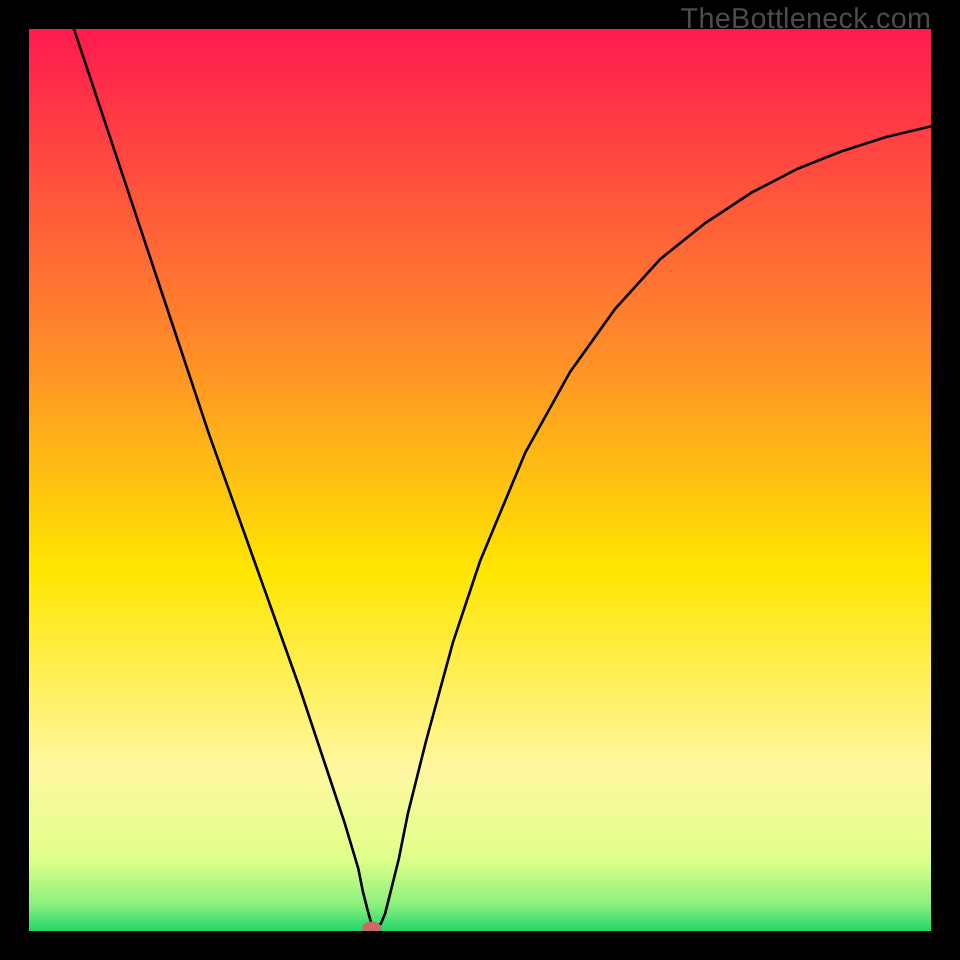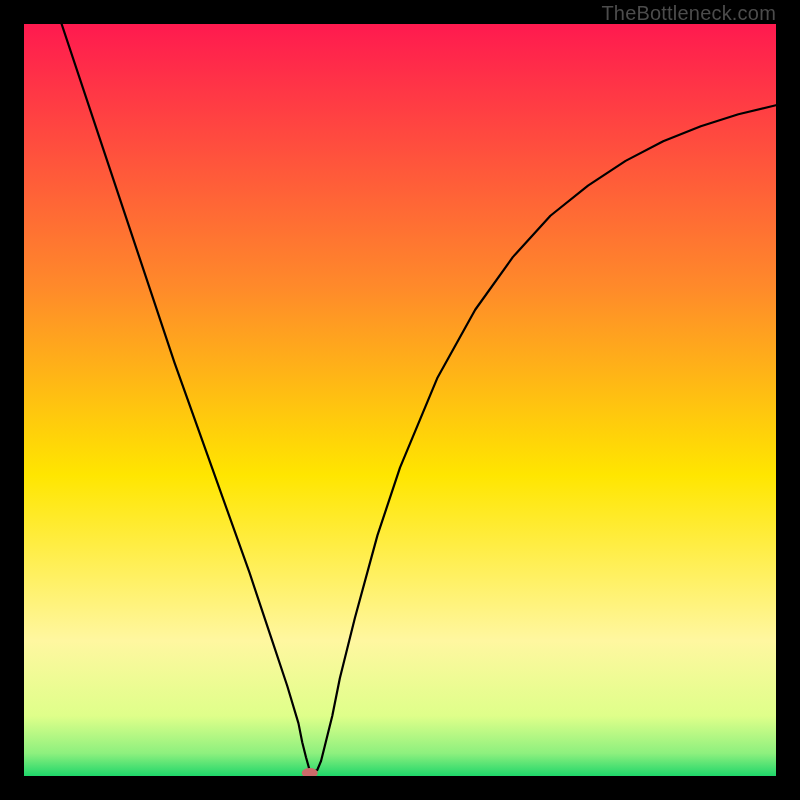--- a/index.html
+++ b/index.html
@@ -16,21 +16,21 @@
     left: 24px;
     top: 24px;
     width: 752px;
     height: 752px;
     overflow: hidden;
   }
   .watermark {
     position: absolute;
     top: 2px;
     right: 24px;
-    font-size: 20px;
+    font-size: 24px;
     font-weight: 500;
     color: #4c4c4c;
     letter-spacing: 0.2px;
     font-family: Arial, Helvetica, sans-serif;
   }
   svg { display: block; }
 </style>
 </head>
 <body>
 

